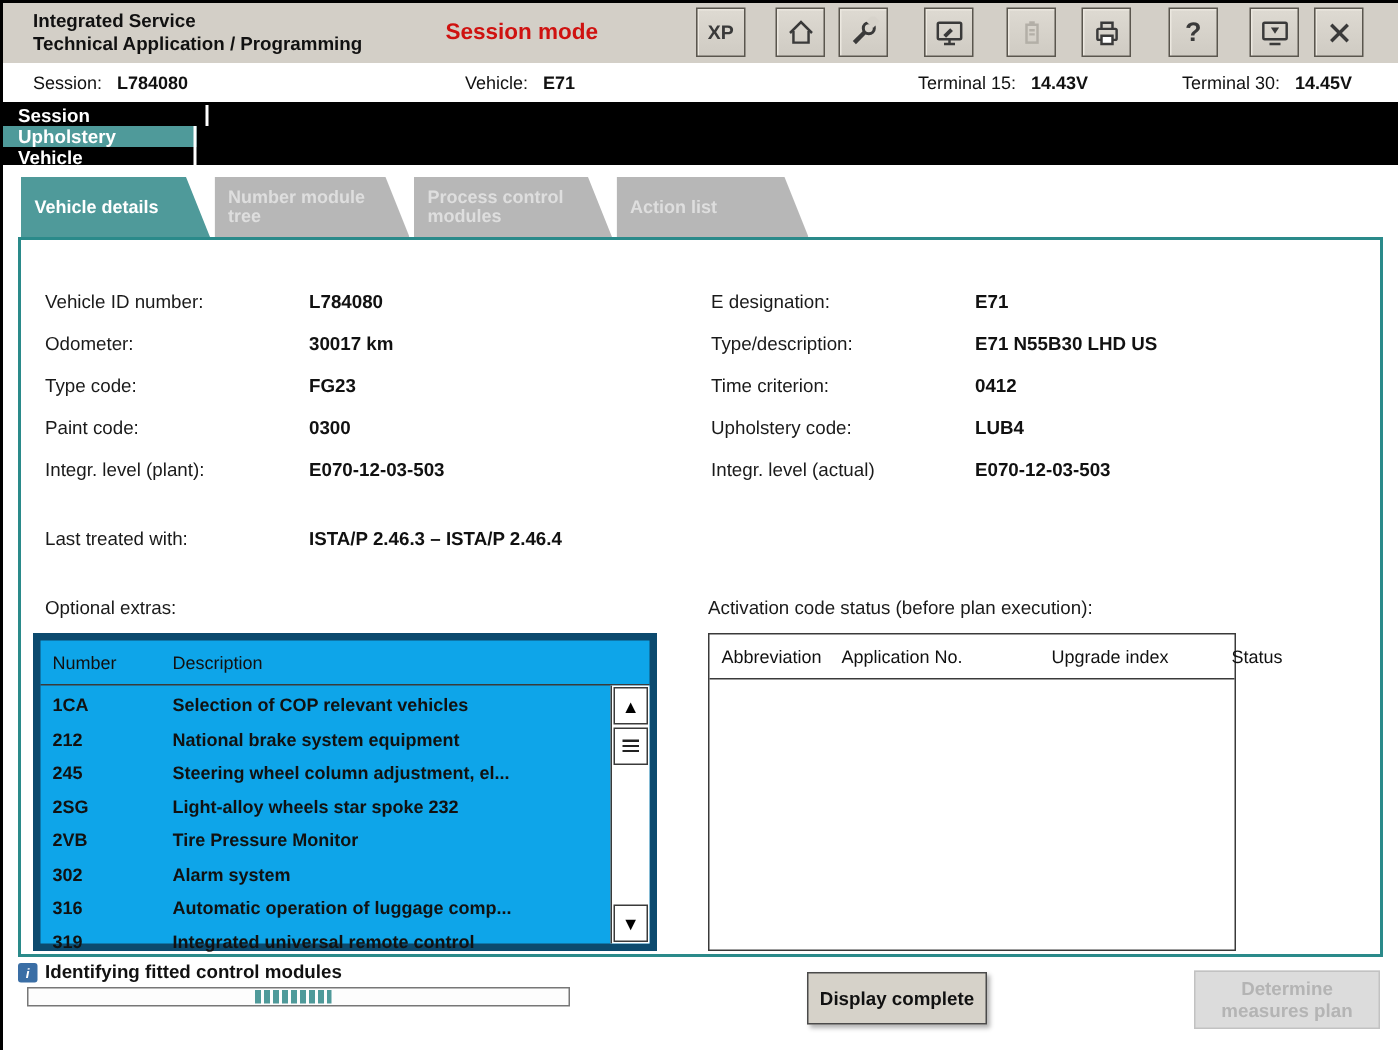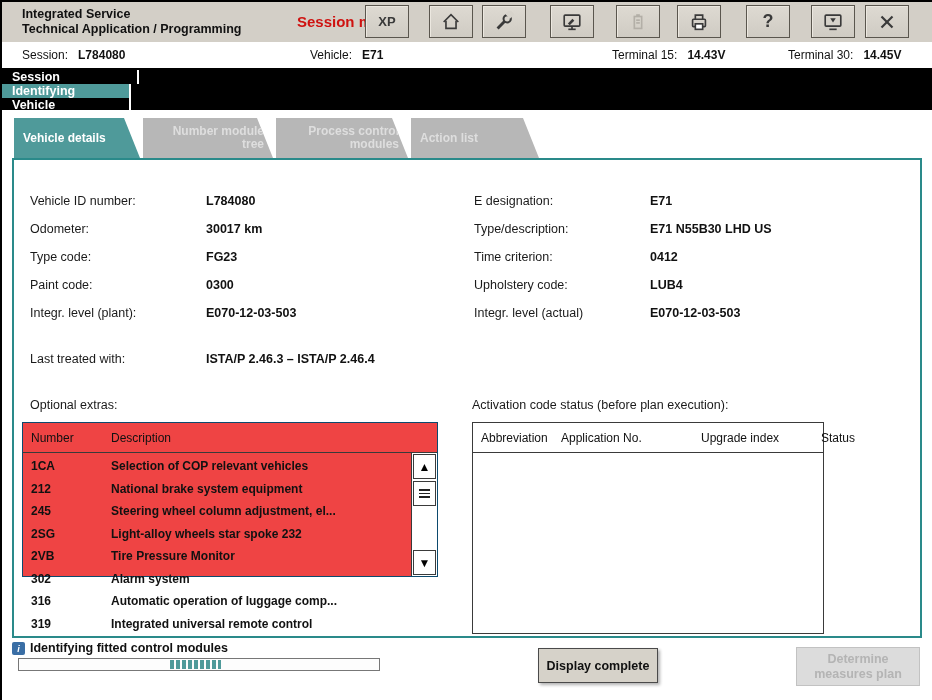--- a/index.html
+++ b/index.html
@@ -4,52 +4,52 @@
 <style>
   * { margin:0; padding:0; box-sizing:border-box; }
   body { background:#888; font-family:"Liberation Sans","DejaVu Sans",sans-serif; }
   .app{position:relative;width:932px;height:700px;background:#fff;border-top:2px solid #000;border-left:2px solid #000;overflow:hidden;color:#111;}
 
   
   .header{height:40px;background:#d3cfc7;position:relative;}
   .title{position:absolute;left:20px;top:5px;font-weight:bold;font-size:12.5px;line-height:15px;color:#111;}
   .mode{position:absolute;left:295px;top:11px;color:#cf1210;font-weight:bold;font-size:15px;}
   .toolbar{position:absolute;right:23px;top:3px;display:flex;align-items:center;}
-  .hbtn{width:44px;height:33px;border:1px solid #5a564e;background:linear-gradient(#dedad2,#cfcbc3);display:flex;align-items:center;justify-content:center;font-weight:bold;color:#3a3a3a;box-shadow:inset 1px 1px 0 #ece8e0;}
+  .hbtn{width:33px;height:33px;border:1px solid #5a564e;background:linear-gradient(#dedad2,#cfcbc3);display:flex;align-items:center;justify-content:center;font-weight:bold;color:#3a3a3a;box-shadow:inset 1px 1px 0 #ece8e0;}
   .hbtn svg{display:block;}
   .xp{font-size:13px;}
   .qmark{font-size:18px;}
   .artifact{position:absolute;left:693px;top:-2px;width:48px;height:6px;background:#000;}
 
   
   .statusrow{height:28px;background:#fff;border-bottom:2px solid #000;position:relative;font-size:12px;}
   .sv{position:absolute;top:6px;white-space:nowrap;}
   .sv .lab{font-weight:normal;margin-right:10px;}
   .sv .val{font-weight:bold;}
 
   
   .nav{display:flex;height:40px;background:#000;flex-direction:column;}
   .navcell{border-right:2px solid #fff;color:#fff;font-size:12.5px;font-weight:bold;display:flex;align-items:center;padding:0 10px;line-height:14px;}
   .navcell.active{background:#4f9a9a;}
   .navcell.blank{padding:0;}
 
   
   .subtabs{display:flex;padding-left:12px;margin-top:8px;height:40px;gap:3px;position:relative;z-index:2;}
-  .stab{padding:4px 9px;display:flex;align-items:center;font-weight:bold;font-size:12px;line-height:13px;color:#fff;clip-path:polygon(0 0,calc(100% - 16px) 0,100% 100%,0 100%);text-align:right;}
+  .stab{padding:4px 9px;display:flex;align-items:center;font-weight:bold;font-size:12px;line-height:13px;color:#fff;clip-path:polygon(0 0,calc(100% - 16px) 0,100% 100%,0 100%);}
   .stab.active{background:#4f9a9a;}
   .stab.disabled{background:#b7b7b7;color:#dedede;}
 
   
   .panel{margin:0 10px;height:480px;border:2px solid #2a8a8a;position:relative;background:#fff;}
   .frow{position:absolute;font-size:12.5px;white-space:nowrap;}
   .flabel{display:inline-block;width:176px;color:#1a1a1a;}
   .fvalue{font-weight:bold;}
   .sectitle{position:absolute;font-size:12.5px;color:#1a1a1a;}
 
-  .xtable{position:absolute;left:8px;top:262px;width:416px;height:155px;border:1px solid #0c4a6e;background:#ef4444;}
+  .xtable{position:absolute;left:8px;top:262px;width:416px;height:212px;border:5px solid #0c4a6e;background:#0ea5e9;}
   .thead{height:30px;border-bottom:1px solid #3a3a3a;display:flex;align-items:center;font-size:12px;}
   .thead .h1{padding-left:8px;width:88px;}
   .trows{padding-top:2px;}
   .trow{height:22.5px;display:flex;align-items:center;font-size:12px;font-weight:bold;padding-left:8px;padding-right:28px;}
   .tnum{width:80px;}
   .tdesc{flex:1;white-space:nowrap;overflow:hidden;}
 
   .scrollbar{position:absolute;right:0;top:30px;bottom:0;width:26px;border-left:1px solid #3a3a3a;display:flex;flex-direction:column;background:#fff;}
   .sbtn,.sthumb{height:25px;border:1px solid #3a3a3a;margin:1px;display:flex;align-items:center;justify-content:center;font-size:12px;color:#000;background:#fff;}
   .sthumb .grip{width:11px;height:9px;background:repeating-linear-gradient(180deg,#222 0 1.5px,transparent 1.5px 3.5px);}
@@ -161,21 +161,21 @@
     <div class="sv" style="left:610px">
       <span class="lab">Terminal 15:</span><span class="val">14.43V</span>
     </div>
     <div class="sv" style="left:786px">
       <span class="lab">Terminal 30:</span><span class="val">14.45V</span>
     </div>
   </div>
 
   <div class="nav">
     <div class="navcell" style="width:137px">Session</div>
-    <div class="navcell active" style="width:129px">Identifying</div>
+    <div class="navcell active" style="width:129px">Upholstery</div>
     <div class="navcell" style="width:129px">Vehicle</div>
     <div class="navcell" style="width:127px">Maintenance</div>
     <div class="navcell" style="width:113px">Data management</div>
     <div class="navcell blank" style="width:130px"></div>
     <div class="navcell blank" style="width:127px"></div>
     <div class="navcell blank" style="width:22px;border-right:none"></div>
   </div>
 
   <div class="subtabs">
     <div class="stab active" style="width:126px">Vehicle details</div>

